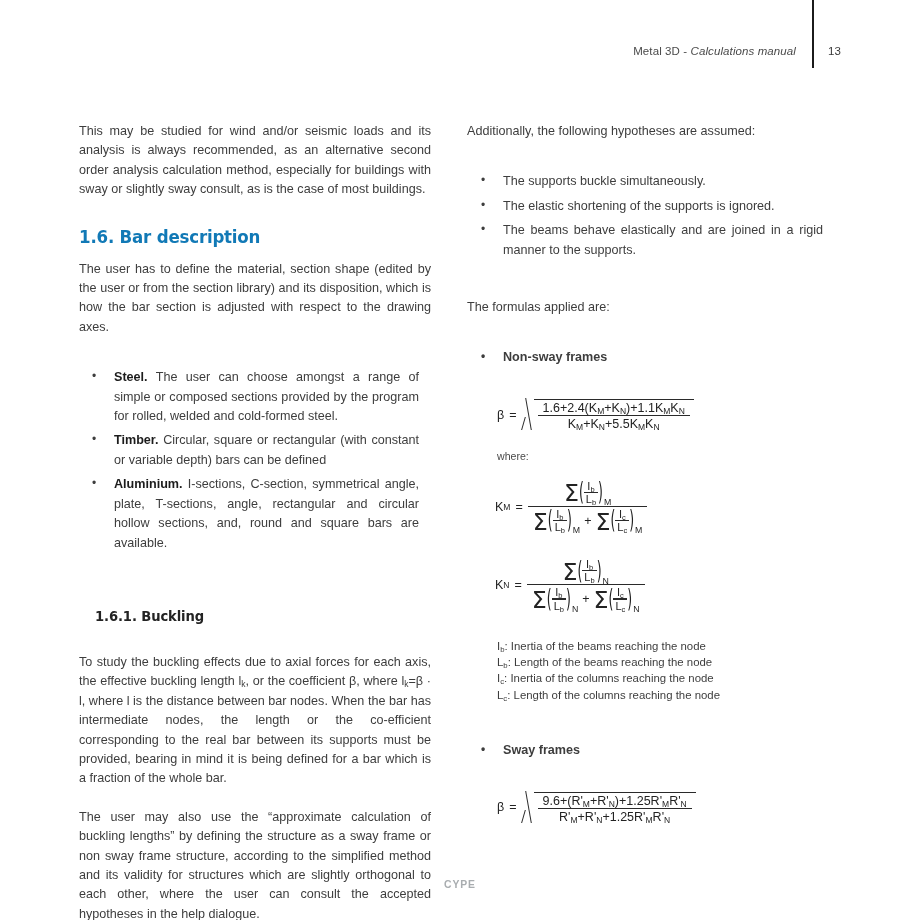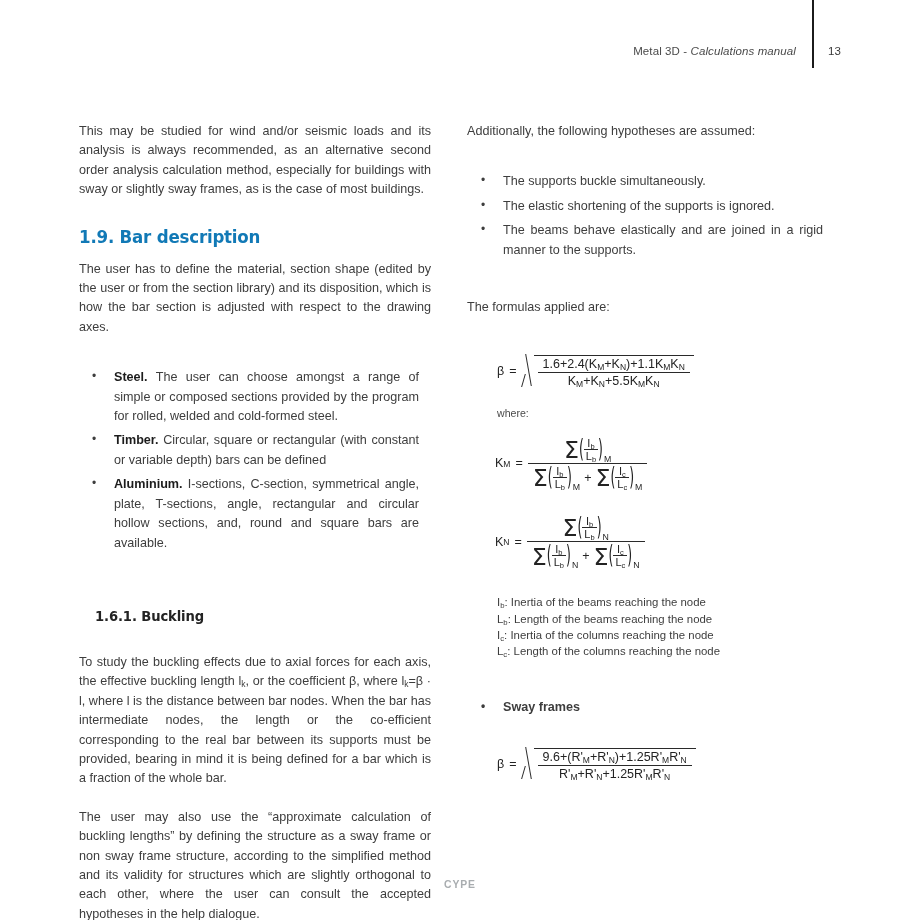--- a/index.html
+++ b/index.html
@@ -265,25 +265,25 @@
   <div class="page-header">
     <div class="header-title">
       <span>Metal 3D</span><span> - </span><span class="ital">Calculations manual</span>
     </div>
     <div class="header-rule"></div>
     <div class="header-pagenum">13</div>
   </div>
 
   <div class="col col-left">
 
-    <p class="body">This may be studied for wind and/or seismic loads and its analysis is always recommended, as an alternative second order analysis calculation method, especially for buildings with sway or slightly sway frames, as is the case of most buildings.</p>
+    <p class="body">This may be studied for wind and/or seismic loads and its analysis is always recommended, as an alternative second order analysis calculation method, especially for buildings with sway or slightly sway consult, as is the case of most buildings.</p>
 
     <div class="gap-lg"></div>
 
-    <h2 class="blue-heading">1.9. Bar description</h2>
+    <h2 class="blue-heading">1.6. Bar description</h2>
 
     <div class="gap-sm"></div>
 
     <p class="body">The user has to define the material, section shape (edited by the user or from the section library) and its disposition, which is how the bar section is adjusted with respect to the drawing axes.</p>
 
     <div class="gap-md"></div>
 
     <ul class="bullets">
       <li><span class="lead">Steel.</span><span> The user can choose amongst a range of simple or composed sections provided by the program for rolled, welded and cold-formed steel.</span></li>
       <li><span class="lead">Timber.</span><span> Circular, square or rectangular (with constant or variable depth) bars can be defined</span></li>
@@ -314,20 +314,23 @@
       <li>The elastic shortening of the supports is ignored.</li>
       <li>The beams behave elastically and are joined in a rigid manner to the supports.</li>
     </ul>
 
     <div class="gap-lg"></div>
 
     <p class="body nojust">The formulas applied are:</p>
 
     <div class="gap-md"></div>
 
+    <ul class="bullets wide">
+      <li class="plain-bold">Non-sway frames</li>
+    </ul>
 
     <div class="gap-md"></div>
 
     <div class="math-block" style="padding-left:30px;">
       <span class="mrow">
         <span class="mvar">β</span>
         <span style="padding:0 5px;">=</span>
         <span class="sqrt">
           <span class="radical"></span>
           <span class="under">

